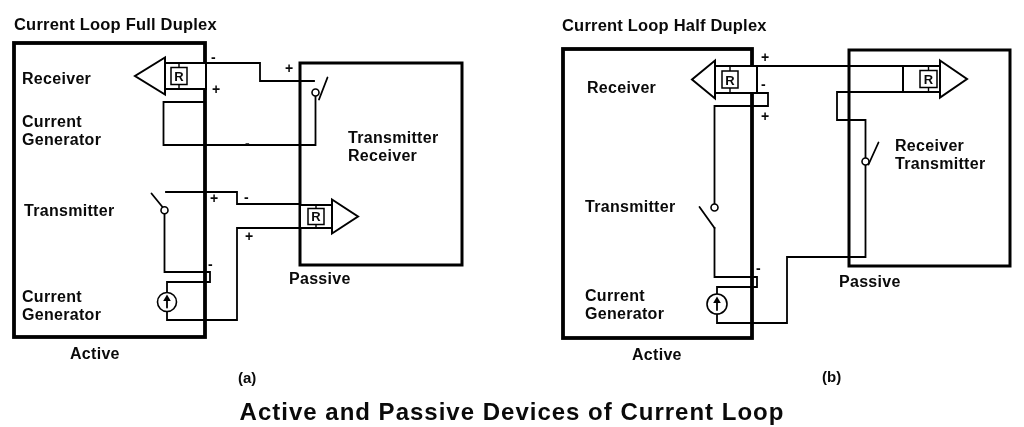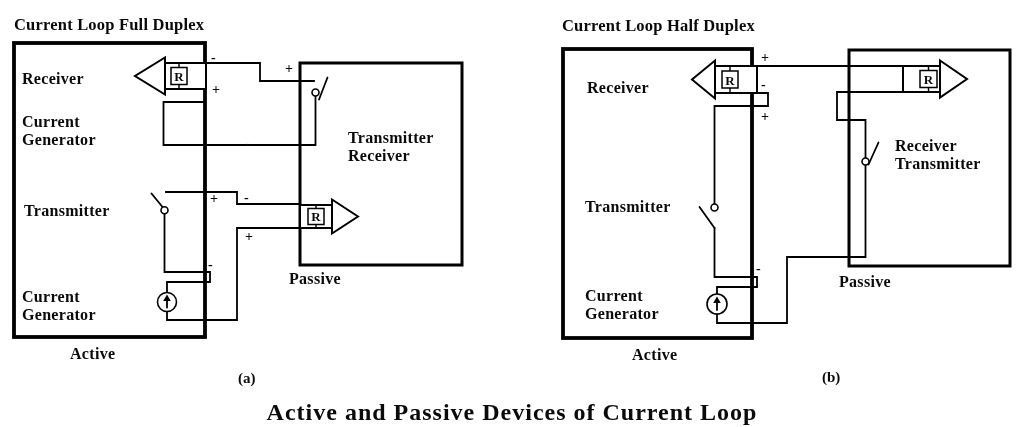--- a/index.html
+++ b/index.html
@@ -1,17 +1,17 @@
 <!DOCTYPE html>
 <html><head>
 <meta charset="utf-8">
 <style>
   html,body{margin:0;padding:0;background:#ffffff;}
   .stage{position:relative;width:1024px;height:427px;background:#ffffff;overflow:hidden;
-         font-family:Liberation Serif, serif;}
+         font-family:Liberation Sans, sans-serif;}
   svg{display:block;}
   .wire{fill:none;stroke:#000;stroke-width:1.8;stroke-linecap:square;stroke-linejoin:miter;}
   .boxthick{fill:none;stroke:#000;stroke-width:3.8;}
   .boxmed{fill:none;stroke:#000;stroke-width:3;}
   .sym{fill:#fff;stroke:#000;stroke-width:2;stroke-linejoin:miter;}
   .rbox{fill:#fff;stroke:#000;stroke-width:1.5;}
   .stub{fill:none;stroke:#000;stroke-width:1.4;}
   .term{fill:#fff;stroke:#000;stroke-width:1.6;}
   .blade{fill:none;stroke:#000;stroke-width:1.8;stroke-linecap:round;}
   .arr{fill:#000;stroke:none;}

